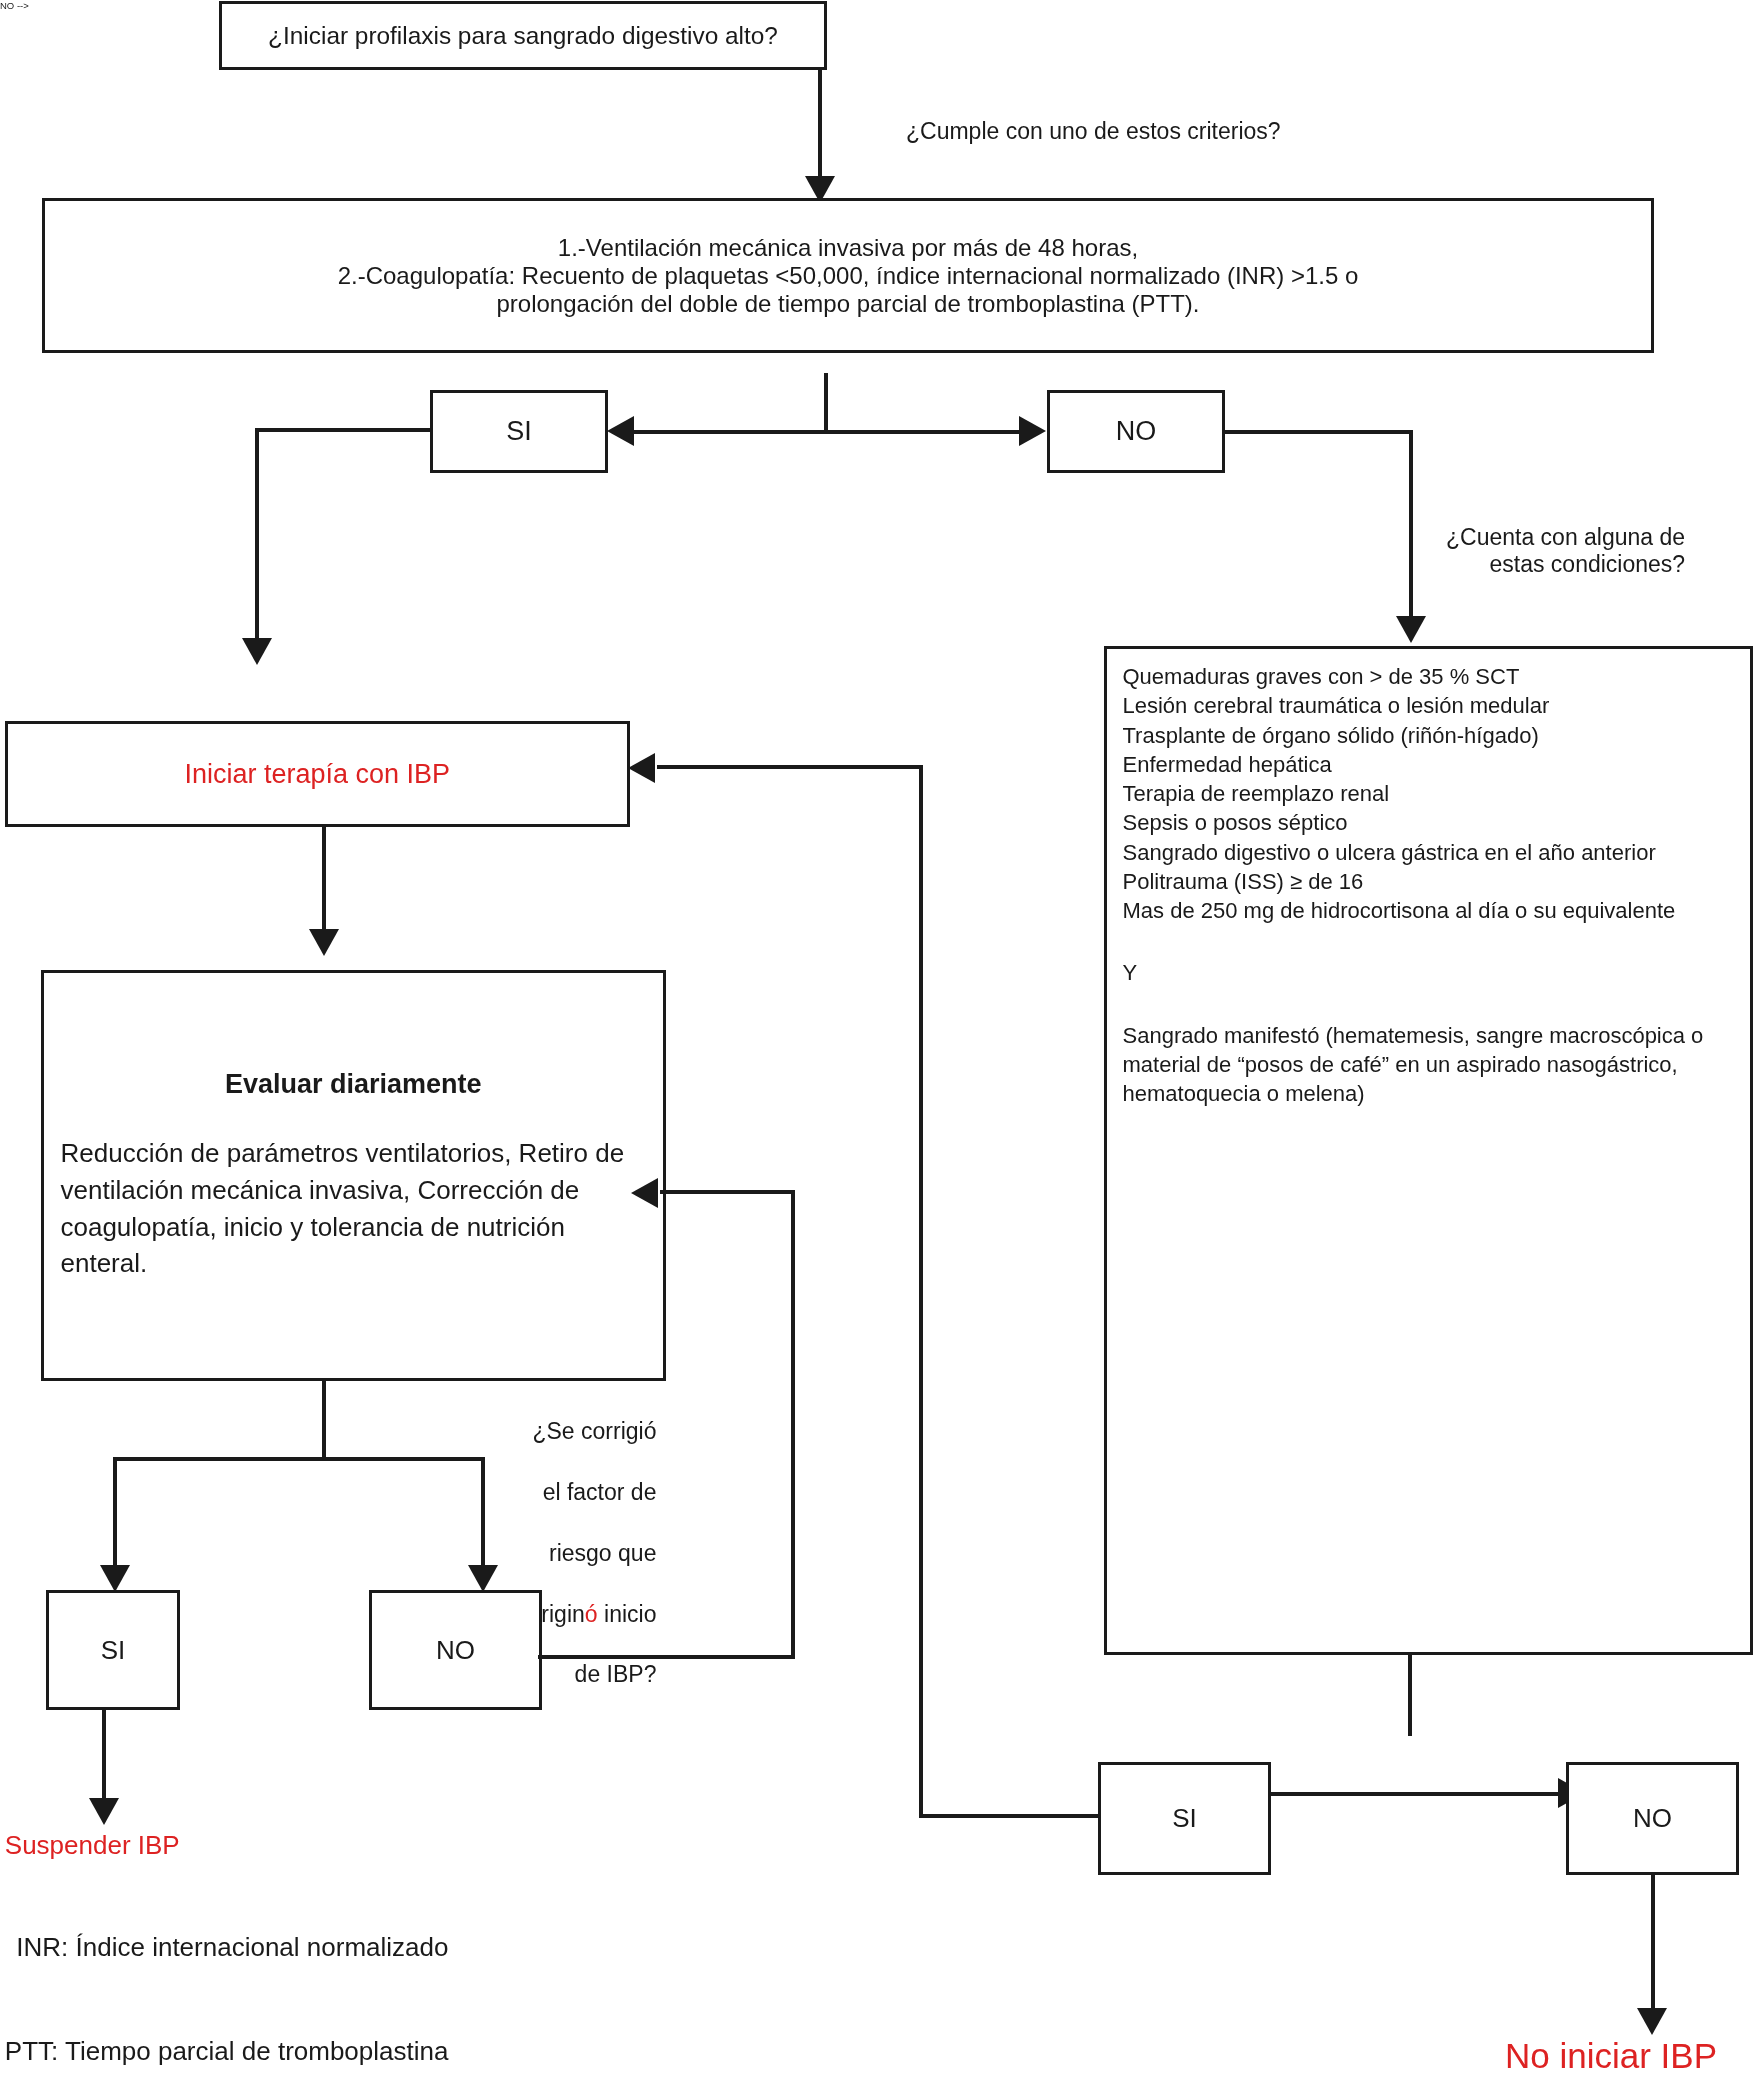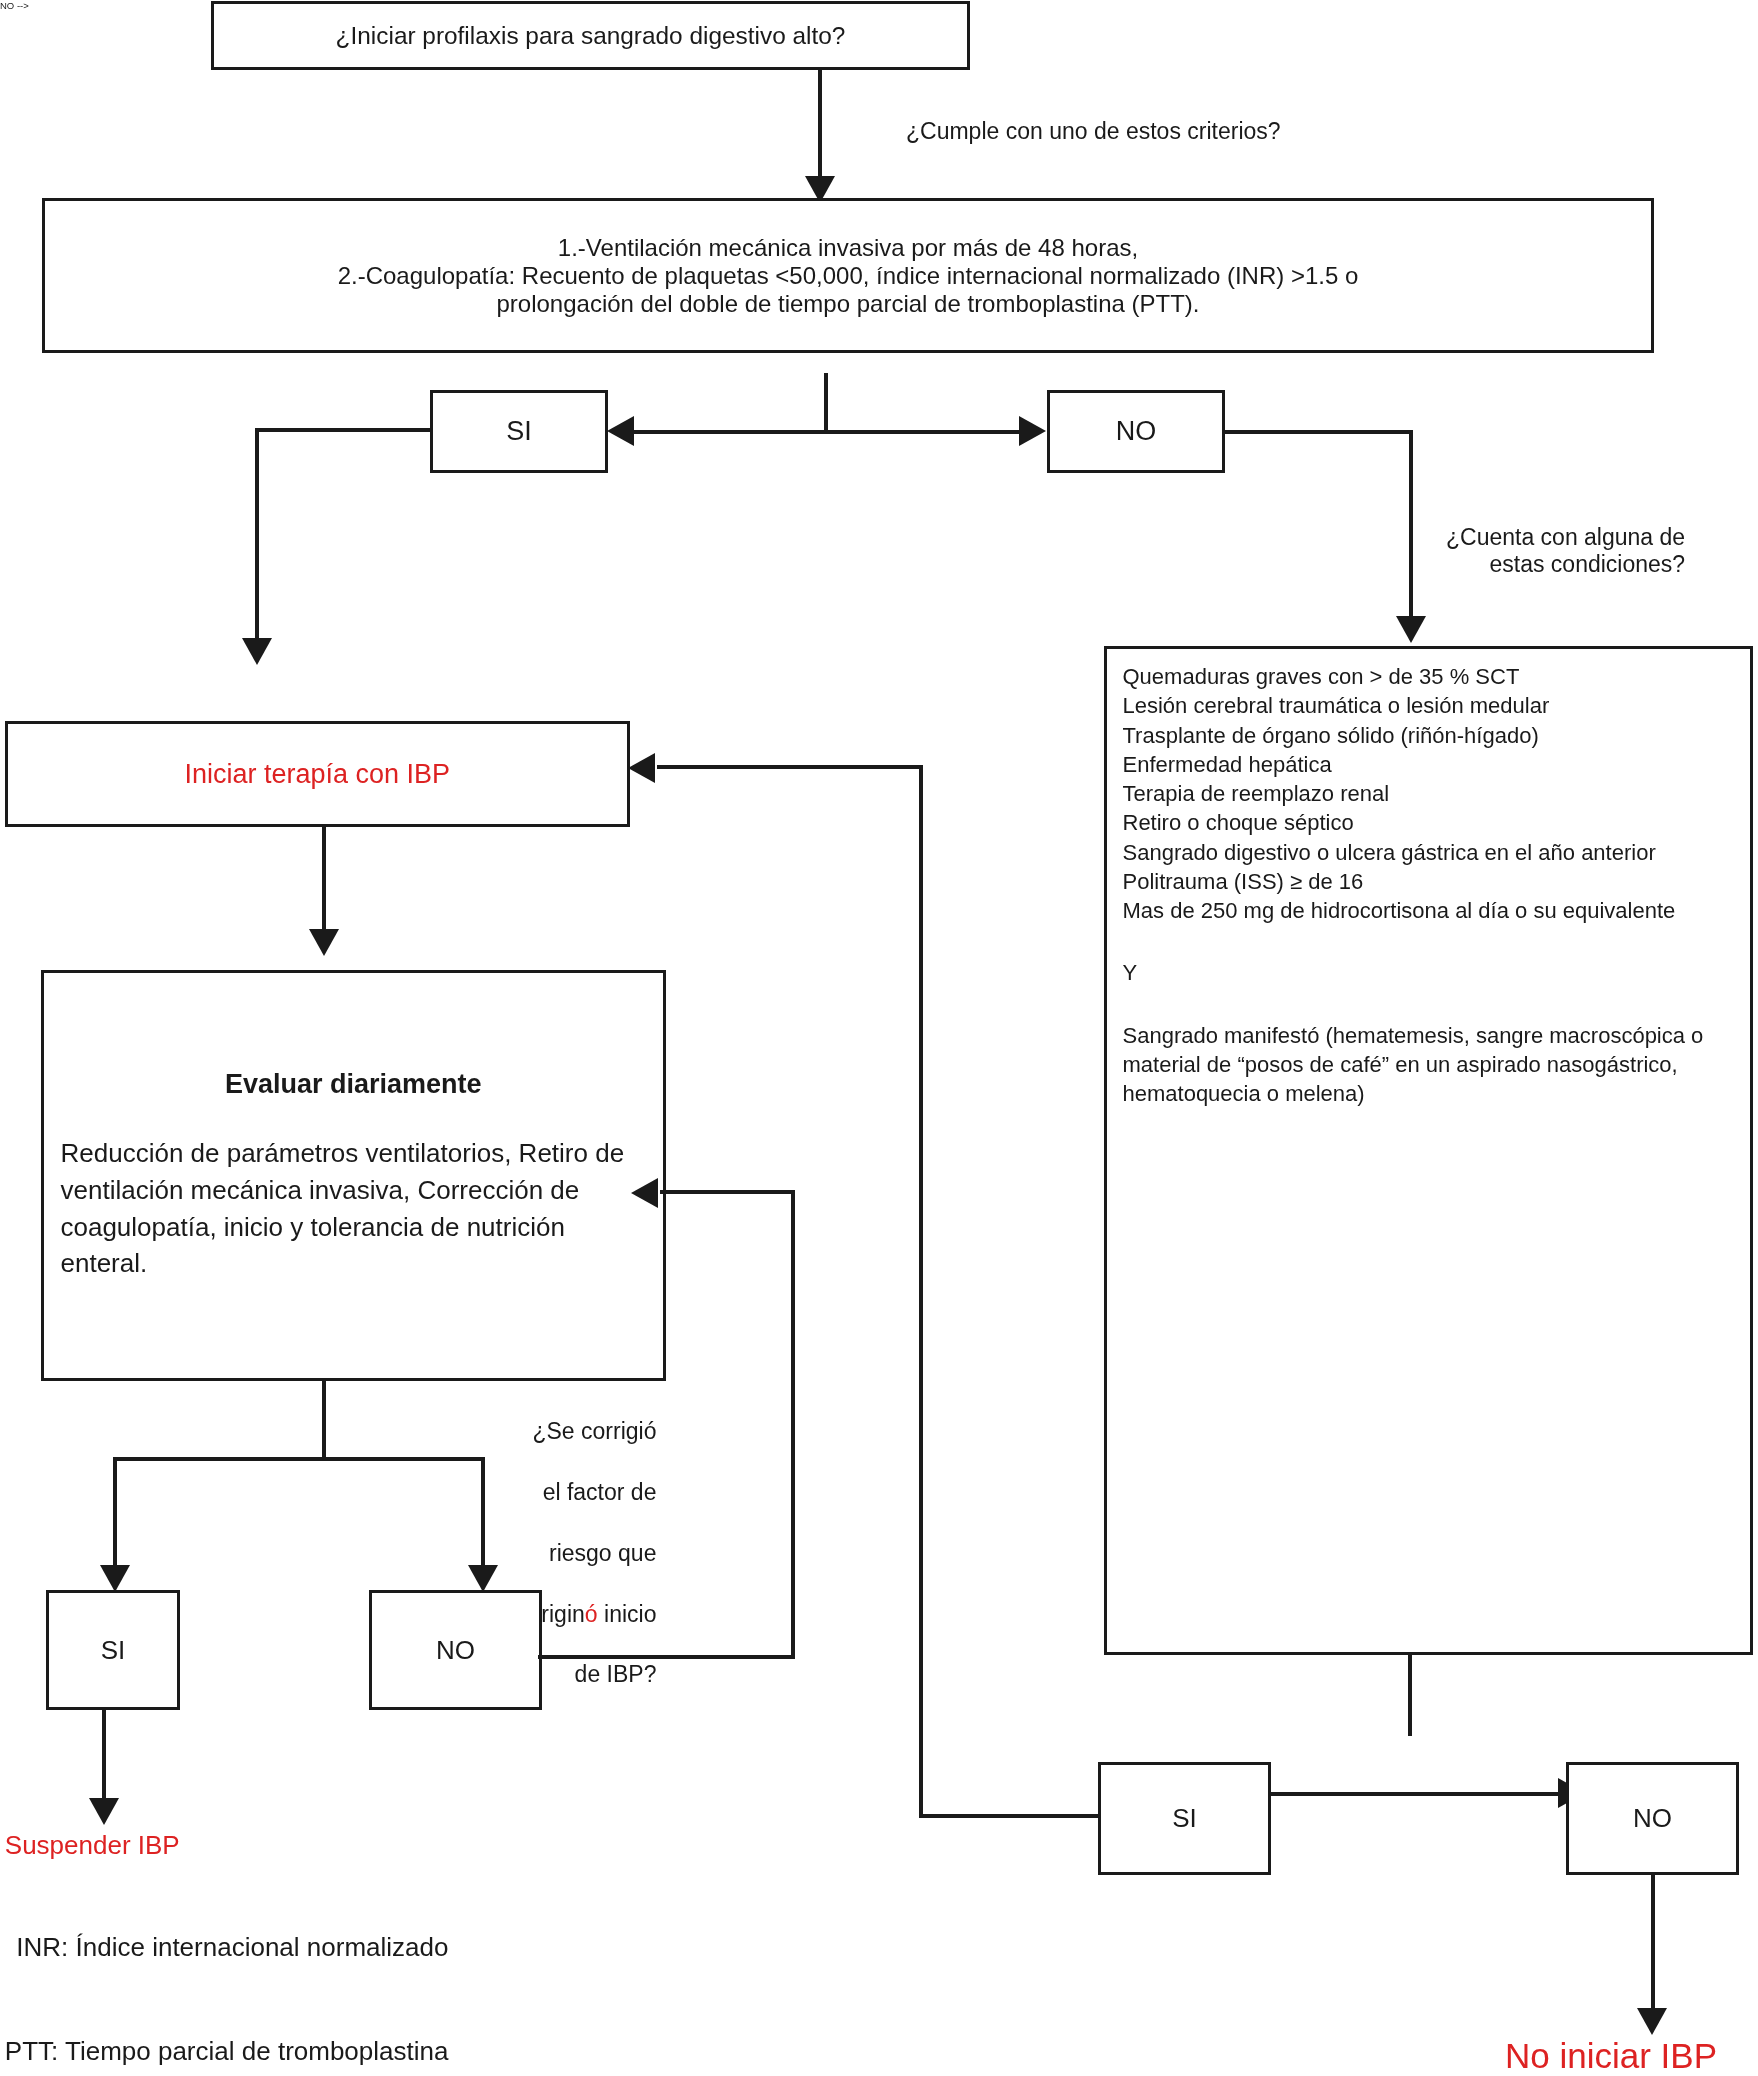--- a/index.html
+++ b/index.html
@@ -32,21 +32,21 @@
 
   .red{color:#DD2222;}
   .bold{font-weight:bold;}
 </style>
 </head>
 <body>
 
 <div id="stage">
 
   
-  <div class="box center" style="left:211px; top:1.2px; width:759px; height:69px;">
+  <div class="box center" style="left:219px; top:1.2px; width:608px; height:69px;">
     <span style="font-size:24.4px;">¿Iniciar profilaxis para sangrado digestivo alto?</span>
   </div>
 
   
   <div class="vline" style="left:818px; top:70px; height:115px;"></div>
   <div class="arrow-d" style="left:805px; top:176px;"></div>
 
   <span class="txt" style="left:906px; top:118px; font-size:23px;">¿Cumple con uno de estos criterios?</span>
 
   
@@ -142,21 +142,21 @@
   <div class="arrow-l" style="left:631px; top:1178px;"></div>
 
   
   <div class="box left" style="left:1104px; top:646px; width:649px; height:1009px; padding:13px 15.5px; justify-content:flex-start;">
     <div style="font-size:22px; line-height:1.33;">
       <div>Quemaduras graves con &gt; de 35 % SCT</div>
       <div>Lesión cerebral traumática o lesión medular</div>
       <div>Trasplante de órgano sólido (riñón-hígado)</div>
       <div>Enfermedad hepática</div>
       <div>Terapia de reemplazo renal</div>
-      <div>Retiro o choque séptico</div>
+      <div>Sepsis o posos séptico</div>
       <div>Sangrado digestivo o ulcera gástrica en el año anterior</div>
       <div>Politrauma (ISS) ≥ de 16</div>
       <div>Mas de 250 mg de hidrocortisona al día o su equivalente</div>
       <div style="margin-top:33px;">Y</div>
       <div style="margin-top:33px;">Sangrado manifestó (hematemesis, sangre macroscópica o material de “posos de café” en un aspirado nasogástrico, hematoquecia o melena)</div>
     </div>
   </div>
 
   
   <div class="vline" style="left:1408px; top:1655px; height:81px;"></div>

